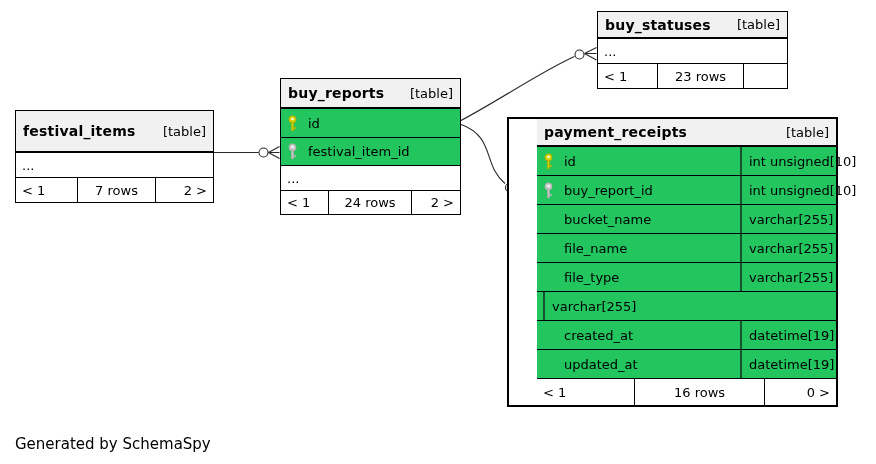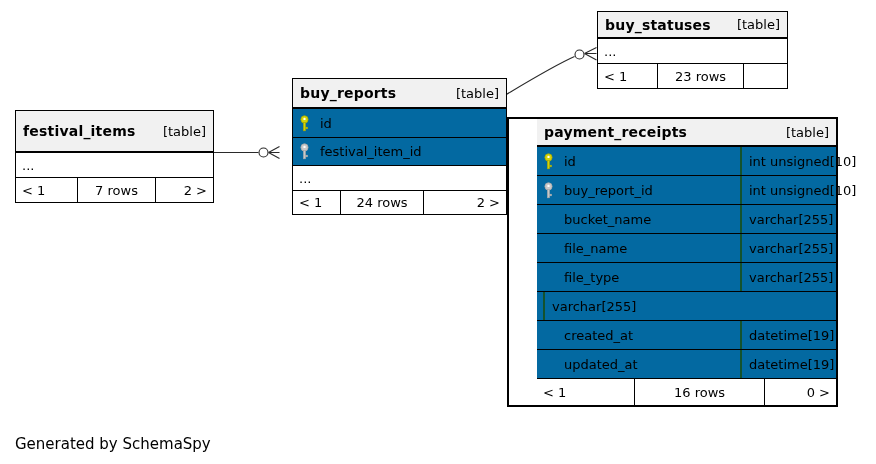--- a/index.html
+++ b/index.html
@@ -13,21 +13,21 @@
   .tbl.focus { border-width:2px; }
   .tbl-header {
     display:flex; justify-content:space-between; align-items:center;
     background:#f1f1f1; border-bottom:2px solid #000; padding:0 7px;
     box-sizing:border-box;
   }
   .tbl-name { font-weight:bold; font-size:14px; letter-spacing:0.2px; }
   .tbl-tag { font-size:13px; font-weight:normal; }
   .row {
     display:flex; align-items:center; border-bottom:1px solid #000;
-    padding-left:6px; box-sizing:border-box; font-size:13px; background:#0369a1;
+    padding-left:6px; box-sizing:border-box; font-size:13px; background:#22c55e;
   }
   .row .keyslot { width:21px; display:flex; align-items:center; flex:0 0 21px; }
   .row .colname { white-space:nowrap; }
   .row .coltype {
     border-left:2px solid #14532d; align-self:stretch; display:flex; align-items:center;
     padding-left:7px; box-sizing:border-box; white-space:nowrap;
   }
   .ellipsis-row { display:flex; align-items:center; border-bottom:1px solid #000;
     padding-left:6px; box-sizing:border-box; font-size:13px; }
   .tfoot { display:flex; box-sizing:border-box; font-size:13px; }
@@ -37,21 +37,21 @@
   .tfoot .mid   { justify-content:center; }
   .tfoot .last  { justify-content:flex-end; padding-right:6px; }
   #caption { position:absolute; left:15px; top:435px; font-size:15px; z-index:2; }
 
   
   #t-festival  { left:15px;  top:110px; width:199px; }
   #t-festival  .tbl-header { height:42px; }
   #t-festival  .ellipsis-row { height:25px; }
   #t-festival  .tfoot { height:24px; }
 
-  #t-reports   { left:292px; top:78px;  width:215px; }
+  #t-reports   { left:280px; top:78px;  width:181px; }
   #t-reports   .tbl-header { height:30px; }
   #t-reports   .row { height:29px; }
   #t-reports   .row.r2 { height:28px; }
   #t-reports   .ellipsis-row { height:25px; }
   #t-reports   .tfoot { height:23px; }
 
   #t-statuses  { left:597px; top:11px;  width:191px; }
   #t-statuses  .tbl-header { height:27px; }
   #t-statuses  .ellipsis-row { height:25px; }
   #t-statuses  .tfoot { height:24px; }

